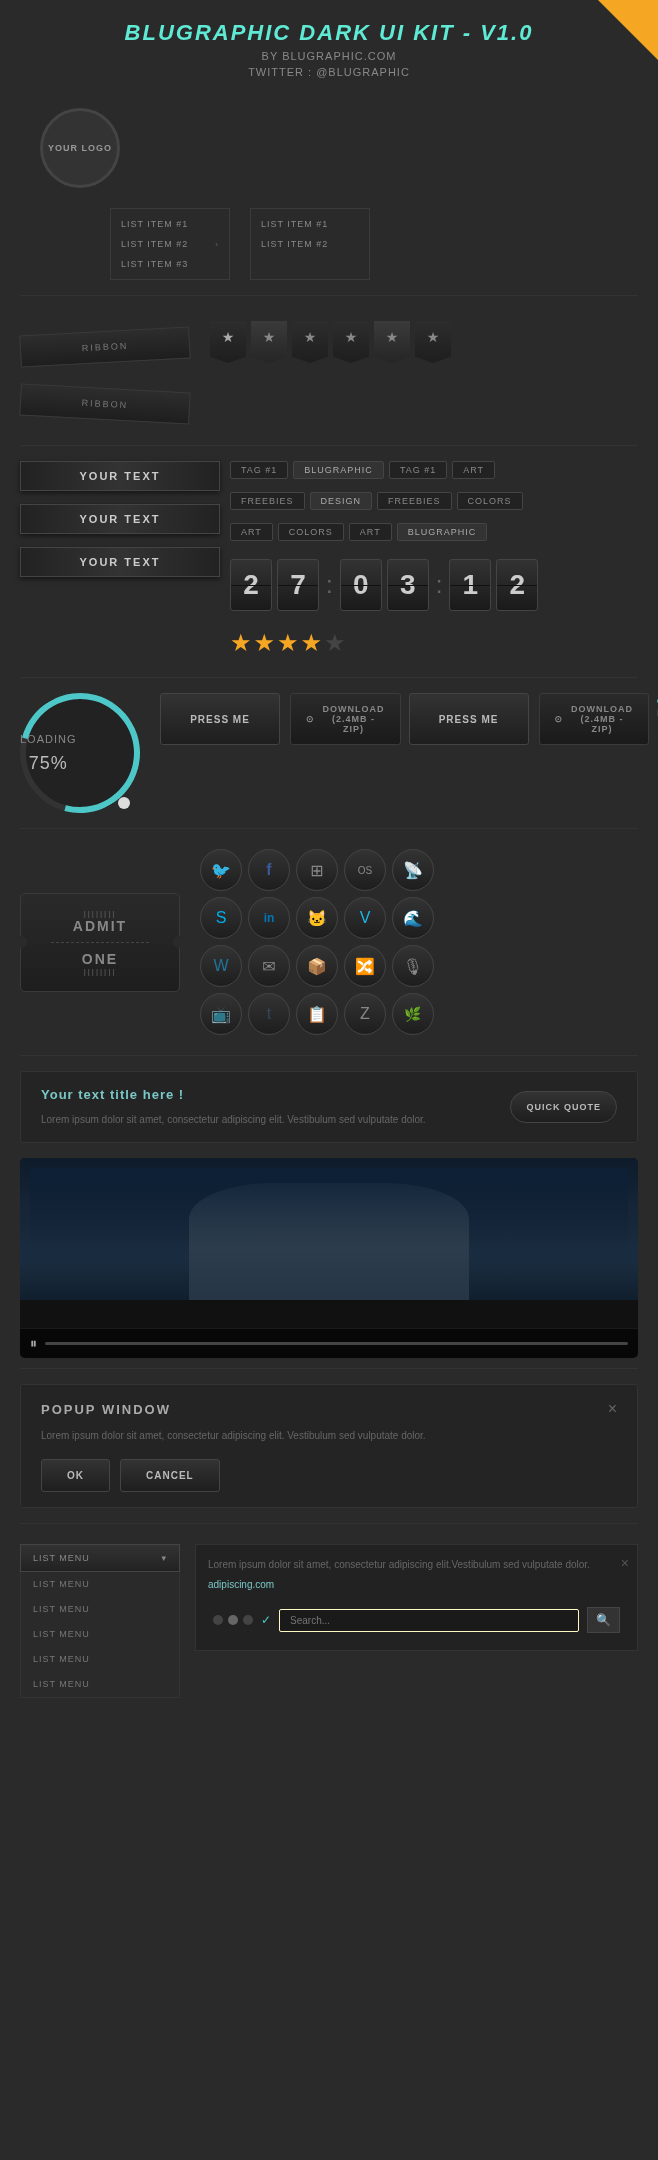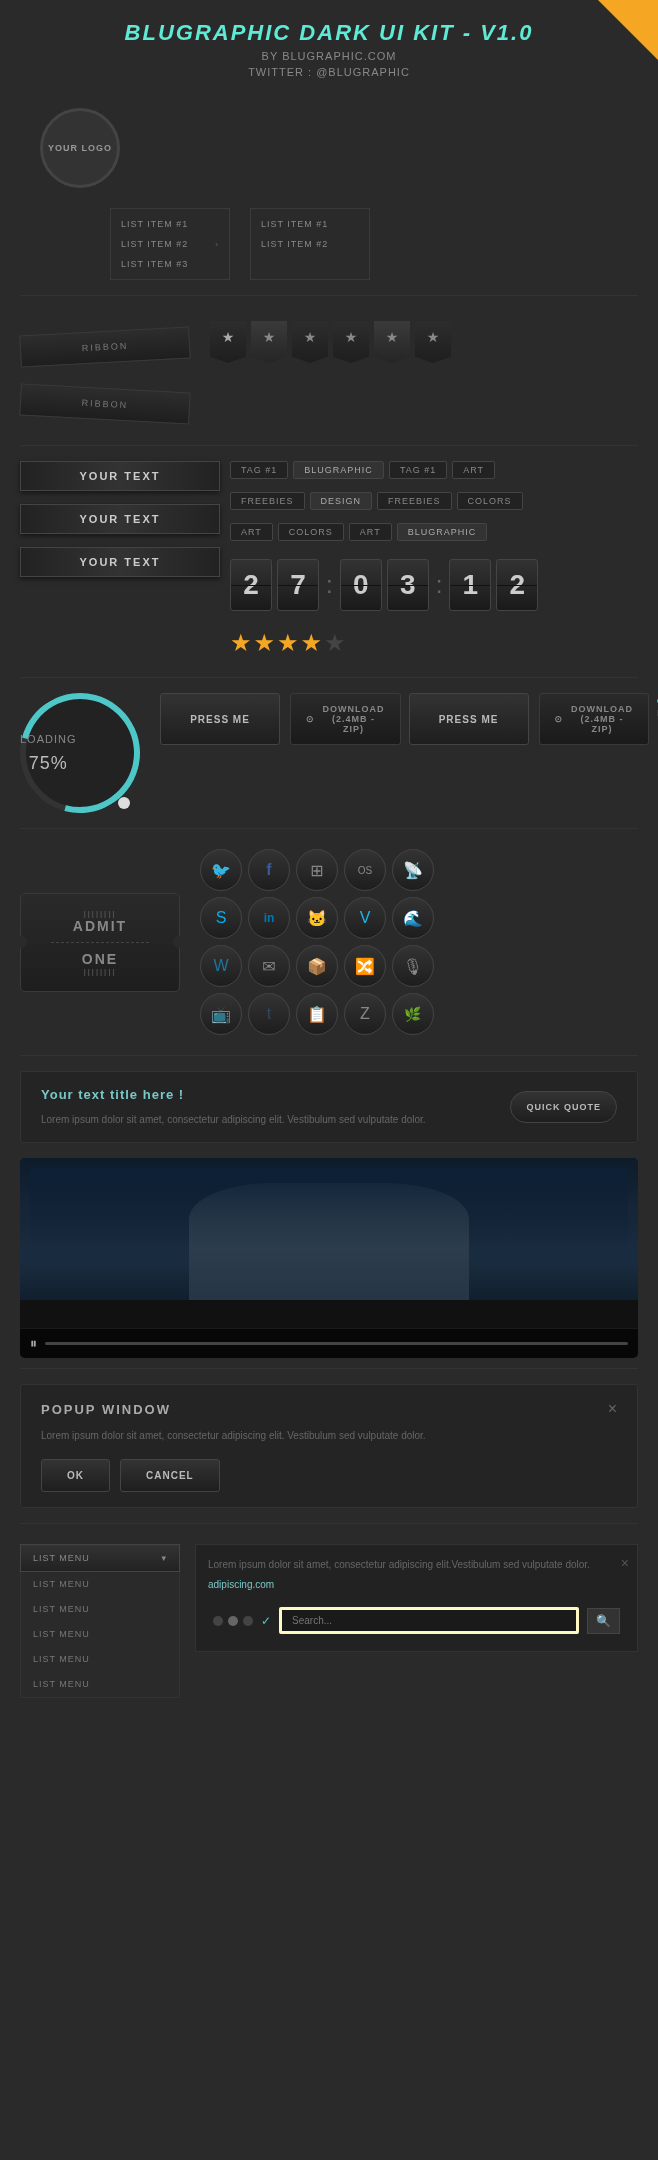--- a/index.html
+++ b/index.html
@@ -591,21 +591,21 @@
       background: #444;
     }
     .search-dot.active { background: #666; }
     .search-check {
       color: #4dc7c7;
       font-size: 12px;
     }
     .search-input {
       flex: 1;
       background: #1a1a1a;
-      border: 3px solid #fef9c3;
+      border: 1px solid #fef9c3;
       padding: 5px 10px;
       font-size: 10px;
       color: #777;
       border-radius: 2px;
       outline: none;
     }
     .search-icon-btn {
       background: #333;
       border: 1px solid #444;
       color: #888;

